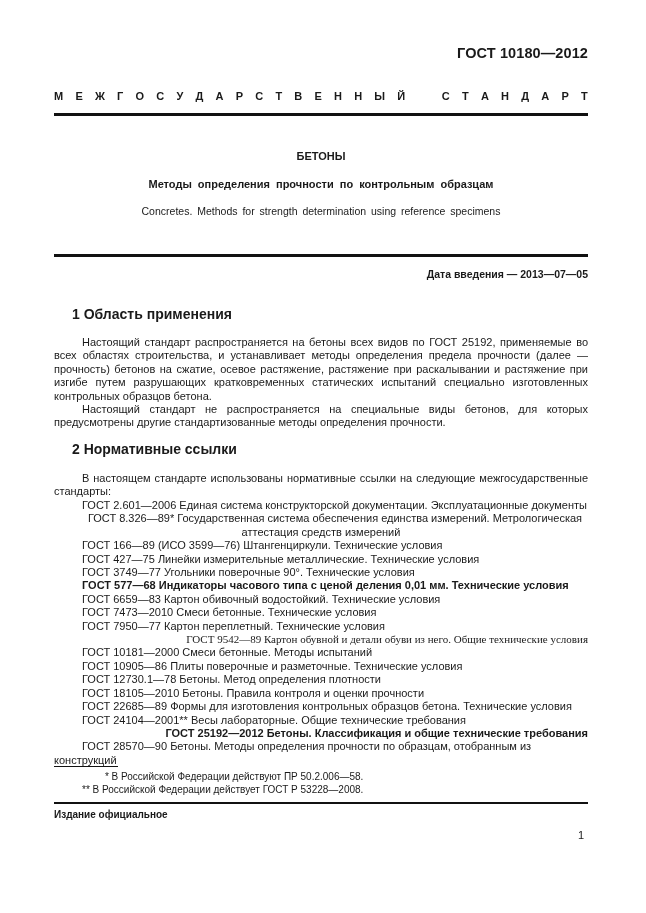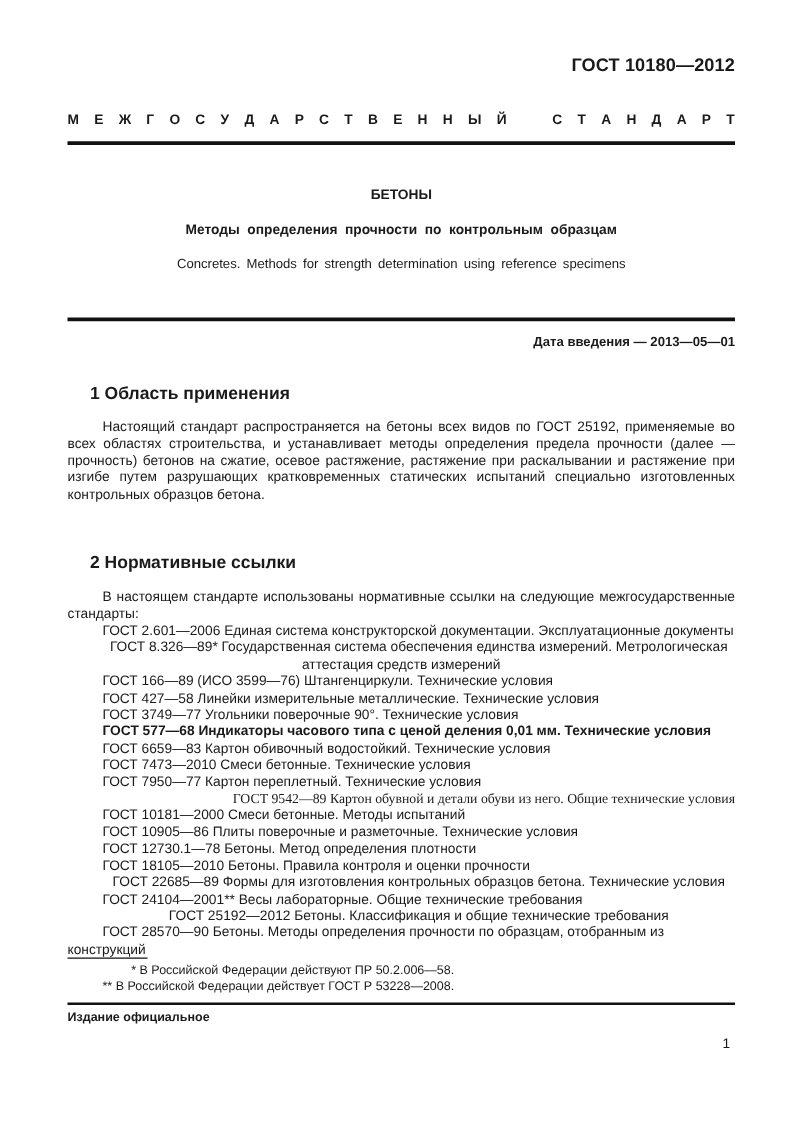--- a/index.html
+++ b/index.html
@@ -69,52 +69,53 @@
   </div>
 
 <div class="abs rule-thick" style="top:113px;"></div>
 
 <div class="abs center t-main">БЕТОНЫ</div>
 <div class="abs center t-sub">Методы определения прочности по контрольным образцам</div>
 <div class="abs center t-en">Concretes. Methods for strength determination using reference specimens</div>
 
 <div class="abs rule-thick" style="top:254px;"></div>
 
-<div class="abs intro-date">Дата введения — 2013—05—01</div>
+<div class="abs intro-date">Дата введения — 2013—07—05</div>
 
 <div class="abs h1" style="top:306px;">1 Область применения</div>
 
 <div class="abs body-text" style="top:336px;">
   <p>Настоящий стандарт распространяется на бетоны всех видов по ГОСТ 25192, применяемые во всех областях строительства, и устанавливает методы определения предела прочности (далее — прочность) бетонов на сжатие, осевое растяжение, растяжение при раскалывании и растяжение при изгибе путем разрушающих кратковременных статических испытаний специально изготовленных контрольных образцов бетона.</p>
+  <p>Настоящий стандарт не распространяется на специальные виды бетонов, для которых предусмотрены другие стандартизованные методы определения прочности.</p>
 </div>
 
 <div class="abs h1" style="top:441px;">2 Нормативные ссылки</div>
 
 <div class="abs body-text" style="top:472px;">
   <p>В настоящем стандарте использованы нормативные ссылки на следующие межгосударственные стандарты:</p>
 </div>
 
 <div class="abs body-text" style="top:499px; width:534px;" id="refs">
     <p style="margin: 0px; text-indent: 28px; text-align: left;">ГОСТ 2.601—2006 Единая система конструкторской документации. Эксплуатационные документы</p>
     <p style="margin: 0px; text-indent: 28px; text-align: center;">ГОСТ 8.326—89* Государственная система обеспечения единства измерений. Метрологическая аттестация средств измерений</p>
     <p style="margin: 0px; text-indent: 28px; text-align: left;">ГОСТ 166—89 (ИСО 3599—76) Штангенциркули. Технические условия</p>
-    <p style="margin: 0px; text-indent: 28px; text-align: left;">ГОСТ 427—58 Линейки измерительные металлические. Технические условия</p>
+    <p style="margin: 0px; text-indent: 28px; text-align: left;">ГОСТ 427—75 Линейки измерительные металлические. Технические условия</p>
     <p style="margin: 0px; text-indent: 28px; text-align: left;">ГОСТ 3749—77 Угольники поверочные 90°. Технические условия</p>
     <p style="margin: 0px; text-indent: 28px; text-align: left; font-weight: bold;">ГОСТ 577—68 Индикаторы часового типа с ценой деления 0,01 мм. Технические условия</p>
     <p style="margin: 0px; text-indent: 28px; text-align: left;">ГОСТ 6659—83 Картон обивочный водостойкий. Технические условия</p>
     <p style="margin: 0px; text-indent: 28px; text-align: left;">ГОСТ 7473—2010 Смеси бетонные. Технические условия</p>
     <p style="margin: 0px; text-indent: 28px; text-align: left;">ГОСТ 7950—77 Картон переплетный. Технические условия</p>
     <p style="margin: 0px; text-indent: 28px; text-align: right; font-family: Liberation Serif, serif;">ГОСТ 9542—89 Картон обувной и детали обуви из него. Общие технические условия</p>
     <p style="margin: 0px; text-indent: 28px; text-align: left;">ГОСТ 10181—2000 Смеси бетонные. Методы испытаний</p>
     <p style="margin: 0px; text-indent: 28px; text-align: left;">ГОСТ 10905—86 Плиты поверочные и разметочные. Технические условия</p>
     <p style="margin: 0px; text-indent: 28px; text-align: left;">ГОСТ 12730.1—78 Бетоны. Метод определения плотности</p>
     <p style="margin: 0px; text-indent: 28px; text-align: left;">ГОСТ 18105—2010 Бетоны. Правила контроля и оценки прочности</p>
-    <p style="margin: 0px; text-indent: 28px; text-align: center;">ГОСТ 22685—89 Формы для изготовления контрольных образцов бетона. Технические условия</p>
+    <p style="margin: 0px; text-indent: 28px; text-align: left;">ГОСТ 22685—89 Формы для изготовления контрольных образцов бетона. Технические условия</p>
     <p style="margin: 0px; text-indent: 28px; text-align: left;">ГОСТ 24104—2001** Весы лабораторные. Общие технические требования</p>
-    <p style="margin: 0px; text-indent: 28px; text-align: center;">ГОСТ 25192—2012 Бетоны. Классификация и общие технические требования</p>
+    <p style="margin: 0px; text-indent: 28px; text-align: right; font-weight: bold;">ГОСТ 25192—2012 Бетоны. Классификация и общие технические требования</p>
     <p style="margin: 0px; text-indent: 28px; text-align: left;">ГОСТ 28570—90 Бетоны. Методы определения прочности по образцам, отобранным из конструкций</p>
   </div>
 
 <div class="abs fn-rule"></div>
 <div class="abs footnotes">
   <div>* В Российской Федерации действуют ПР 50.2.006—58.</div>
   <div>** В Российской Федерации действует ГОСТ Р 53228—2008.</div>
 </div>
 
 <div class="abs rule-thick" style="top:802px; height:2px;"></div>

